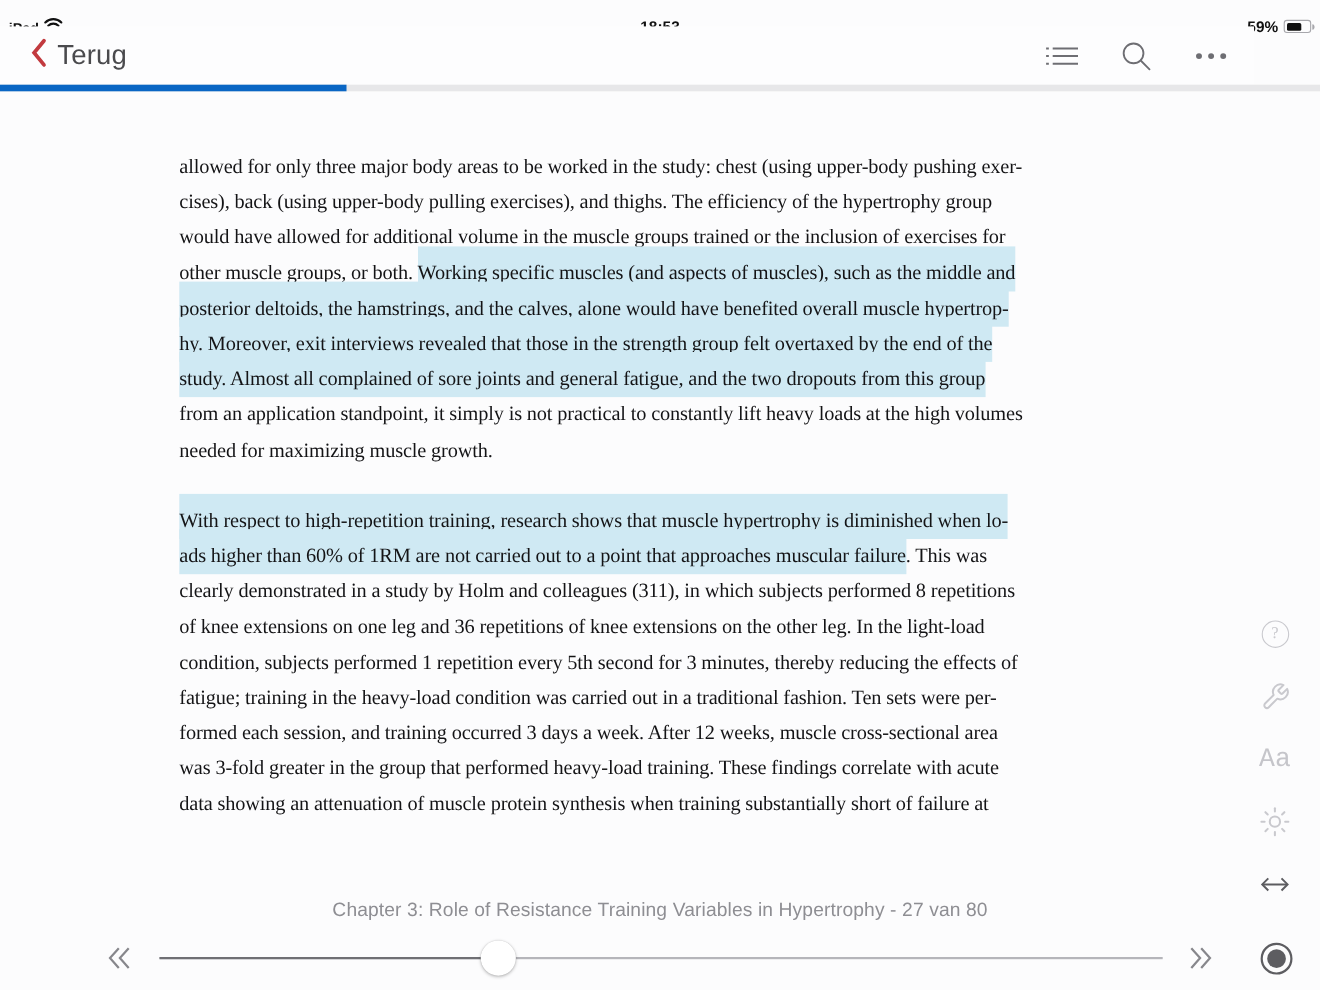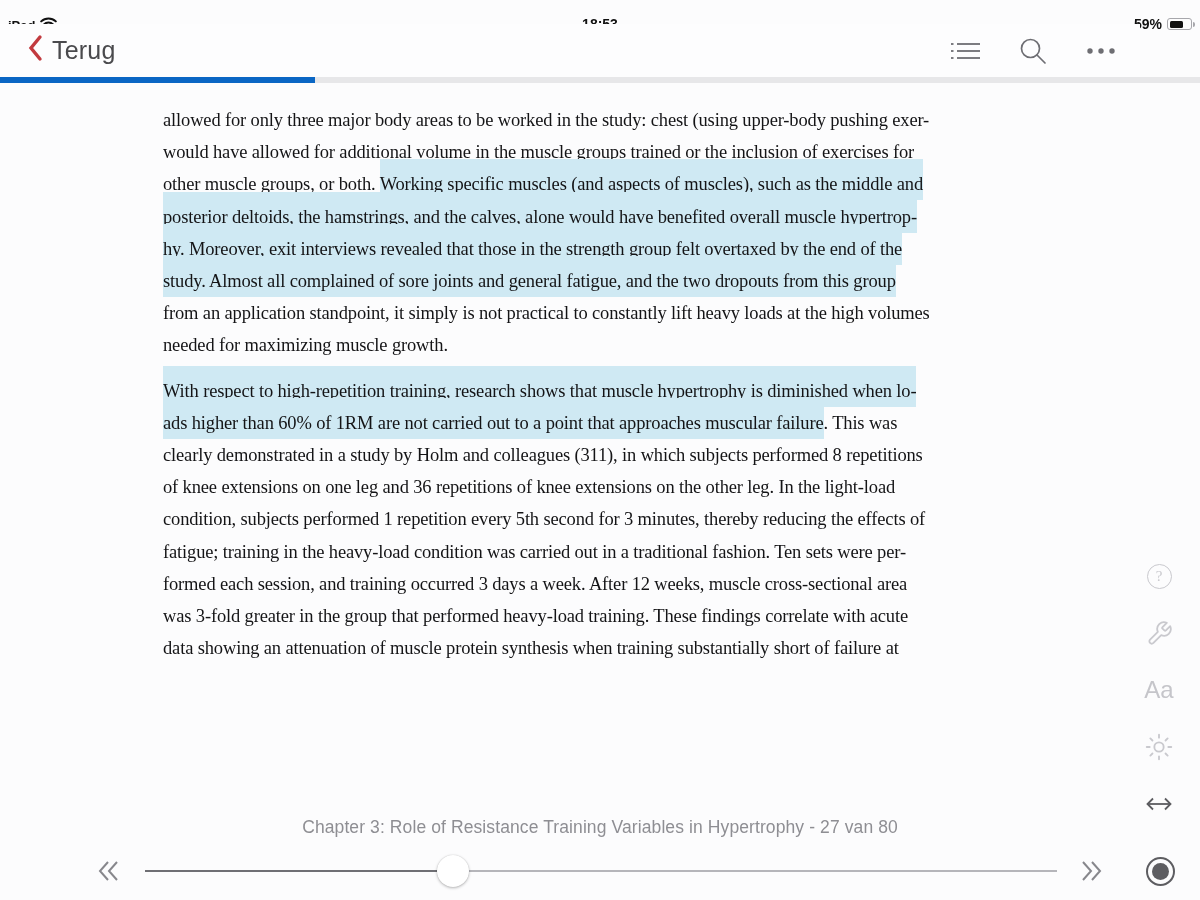--- a/index.html
+++ b/index.html
@@ -30,31 +30,31 @@
   
   .top-progress { position:absolute; top:77px; left:0; width:1200px; height:6px; background:#e7e7e9; }
   .top-progress-fill { height:6px; background:#0a66c4; width:315px; }
 
   
   .text-content {
     position:absolute; left:163px; top:104px; width:878px;
     font-family:"Liberation Serif", serif; font-size:18.5px; letter-spacing:-0.15px;
     color:#141416;
   }
-  .para { margin-bottom:13px; }
+  .para { margin-bottom:13px;margin-top:32px; }
   .line { line-height:32.2px; white-space:nowrap; }
   .hl { background:#cfe9f3; padding:15px 0 6px; }
 
   
   .tool-rail { position:absolute; right:22px; top:560px; width:38px; display:flex; flex-direction:column; align-items:center; gap:25px; }
   .rail-icon { width:32px; height:32px; display:flex; align-items:center; justify-content:center; cursor:pointer; }
   .help-circle { width:25px; height:25px; border:1.6px solid #c9c9ce; border-radius:50%;
                  display:flex; align-items:center; justify-content:center;
                  font-size:15px; color:#c9c9ce; font-family:"Liberation Serif", serif; }
-  .font-icon { font-size:24px; color:#c5c5ca; font-family:Liberation Sans, sans-serif; }
+  .font-icon { font-size:24px; color:#c5c5ca; font-family:Liberation Mono, monospace; }
 
   
   .chapter-footer { position:absolute; left:0; right:0; top:817px; text-align:center;
                     font-size:17.5px; color:#8e8e93; letter-spacing:0.1px; }
 
   
   .pager { position:absolute; left:0; top:845px; width:1200px; height:55px; }
   .pager-prev { position:absolute; left:96px; top:12px; cursor:pointer; }
   .pager-next { position:absolute; left:1078px; top:12px; cursor:pointer; }
   .slider { position:absolute; left:145px; top:856px; width:912px; height:30px; cursor:pointer; }
@@ -128,20 +128,21 @@
   </div>
 </div>
 
 <div class="top-progress">
   <div class="top-progress-fill" style="width: 315px;"></div>
 </div>
 
 <div class="text-content">
     <div class="para">
       <div class="line"><span>allowed for only three major body areas to be worked in the study: chest (using upper-body pushing exer-</span></div>
+      <div class="line"><span>cises), back (using upper-body pulling exercises), and thighs. The efficiency of the hypertrophy group</span></div>
       <div class="line"><span>would have allowed for additional volume in the muscle groups trained or the inclusion of exercises for</span></div>
       <div class="line"><span>other muscle groups, or both. </span><span class="hl">Working specific muscles (and aspects of muscles), such as the middle and</span></div>
       <div class="line"><span class="hl">posterior deltoids, the hamstrings, and the calves, alone would have benefited overall muscle hypertrop-</span></div>
       <div class="line"><span class="hl">hy. Moreover, exit interviews revealed that those in the strength group felt overtaxed by the end of the</span></div>
       <div class="line"><span class="hl">study. Almost all complained of sore joints and general fatigue, and the two dropouts from this group</span></div>
       <div class="line"><span>from an application standpoint, it simply is not practical to constantly lift heavy loads at the high volumes</span></div>
       <div class="line"><span>needed for maximizing muscle growth.</span></div>
     </div>
     <div class="para">
       <div class="line"><span class="hl">With respect to high-repetition training, research shows that muscle hypertrophy is diminished when lo-</span></div>

